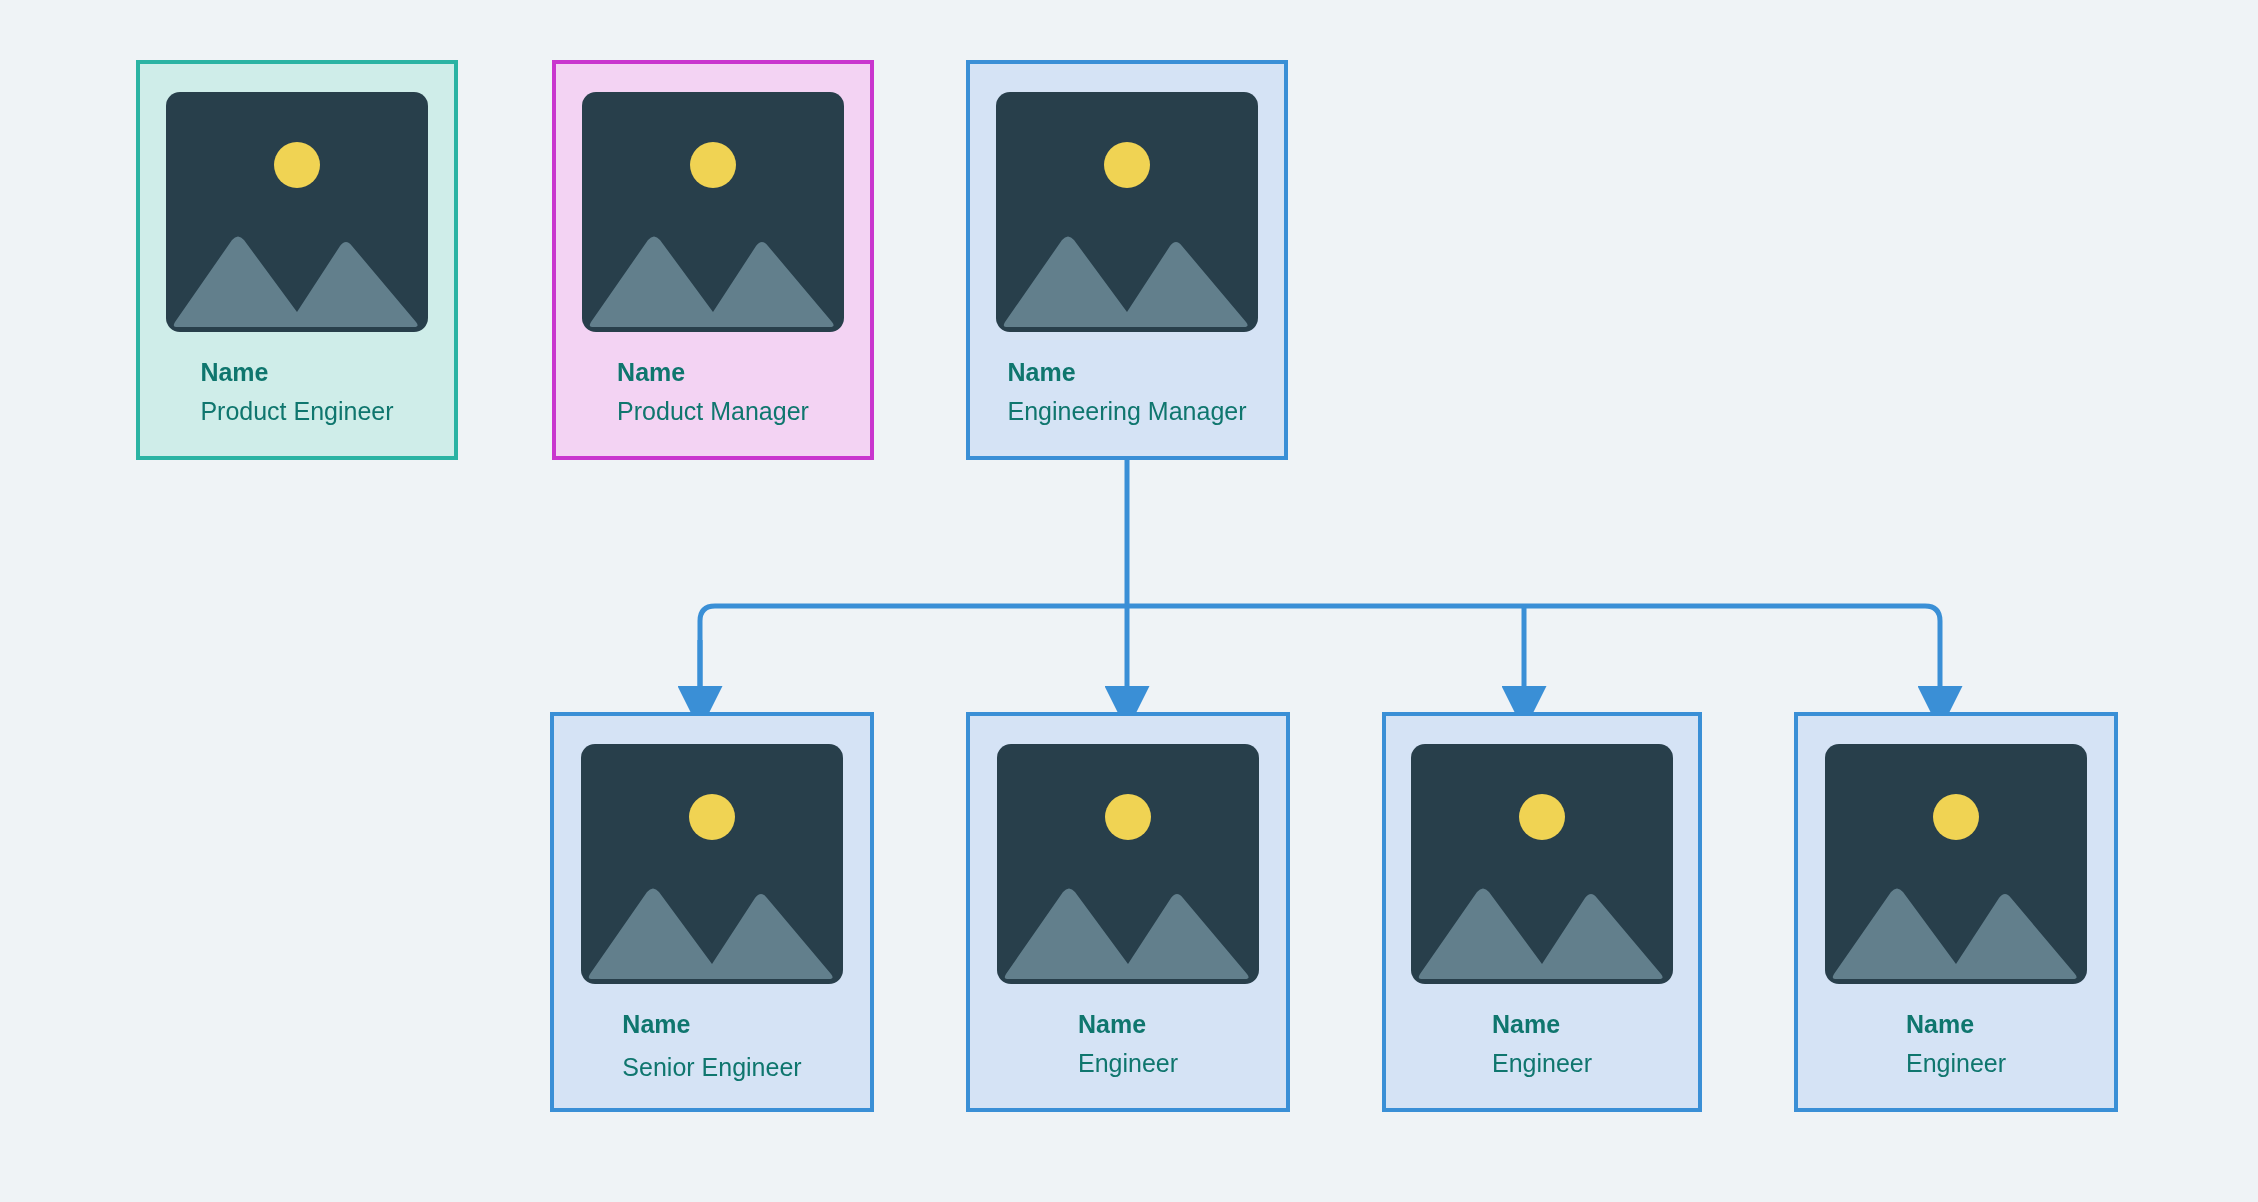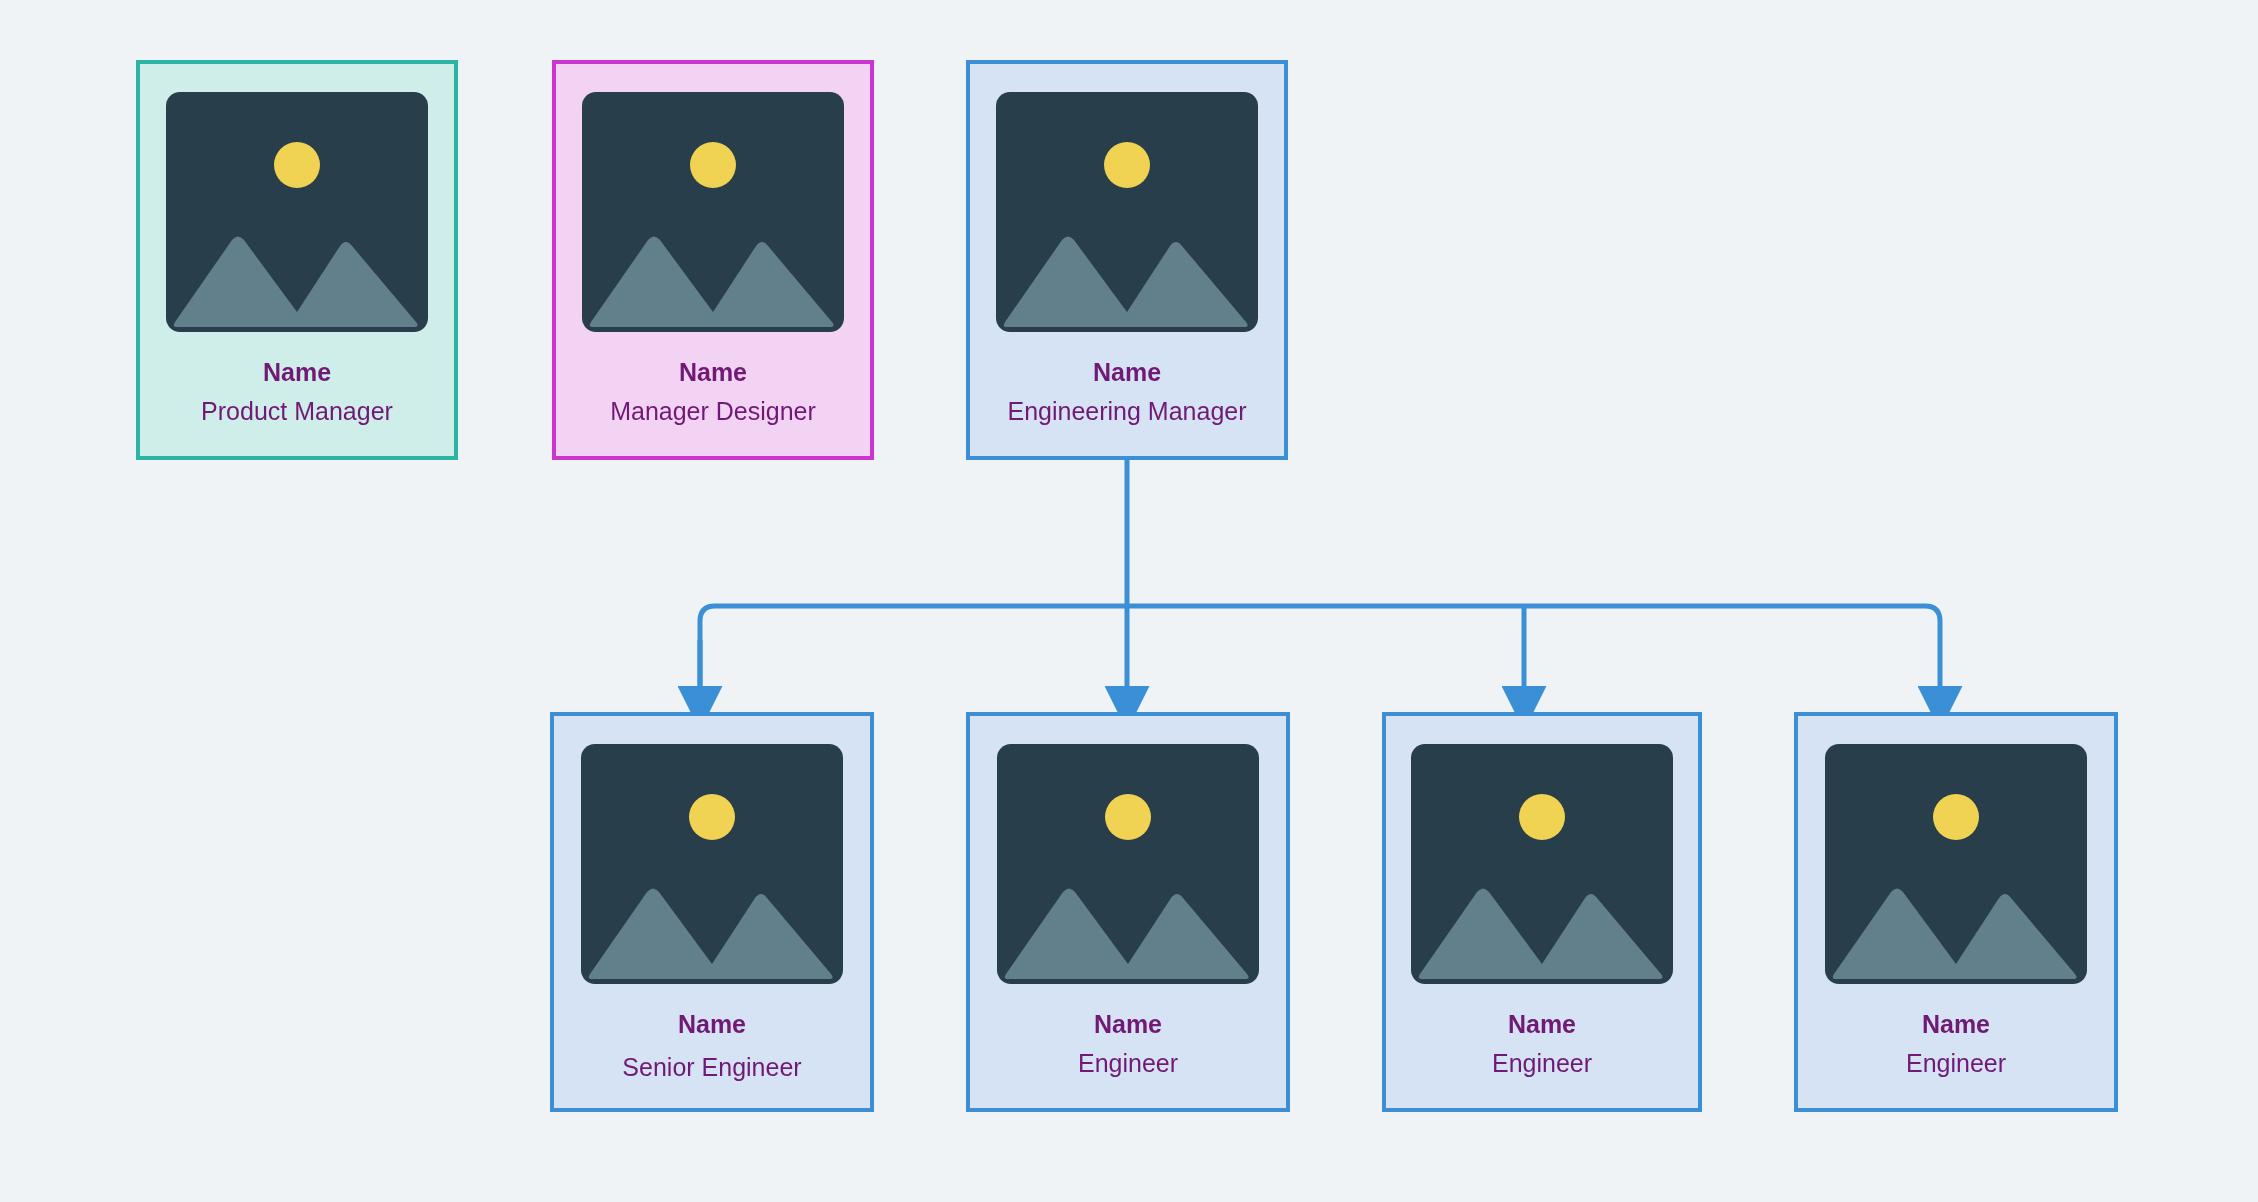--- a/index.html
+++ b/index.html
@@ -51,22 +51,21 @@
     border-radius: 50%;
     background: #F0D353;
   }
   .mountains {
     position: absolute;
     left: 0;
     bottom: 0;
     width: 100%;
   }
   .card-text {
-    text-align: center;
-    color: #701a75;
+    color: #0f766e;
     line-height: 1.0;
   }
   .card-name {
     font-weight: bold;
     display: block;
   }
   .card-role {
     font-weight: normal;
     display: block;
   }
@@ -96,35 +95,35 @@
   <div class="card" style="left:136px; top:60px; width:322px; height:400px;
               background:#CFEDE9; border:4px solid #2BB3A3; padding-top:28px;">
     <div class="card-photo" style="width:262px; height:240px;">
       <div class="sun" style="width:46px; height:46px; left:108px; top:50px;"></div>
       <svg class="mountains" viewBox="0 0 262 120" preserveAspectRatio="none" style="height:120px;">
         <path d="M10,115 Q6,115 9,110 L66,28 Q72,21 78,28 L131,100 L174,34 Q180,26 186,34 L250,110 Q254,115 248,115 Z" fill="#627F8C"></path>
       </svg>
     </div>
     <div class="card-text" style="margin-top:28px;">
       <span class="card-name" style="font-size:25px;">Name</span>
-      <span class="card-role" style="font-size:25px; margin-top:14px;">Product Manager</span>
+      <span class="card-role" style="font-size:25px; margin-top:14px;">Product Engineer</span>
     </div>
   </div>
 
   <div class="card" style="left:552px; top:60px; width:322px; height:400px;
               background:#F3D3F3; border:4px solid #C935CE; padding-top:28px;">
     <div class="card-photo" style="width:262px; height:240px;">
       <div class="sun" style="width:46px; height:46px; left:108px; top:50px;"></div>
       <svg class="mountains" viewBox="0 0 262 120" preserveAspectRatio="none" style="height:120px;">
         <path d="M10,115 Q6,115 9,110 L66,28 Q72,21 78,28 L131,100 L174,34 Q180,26 186,34 L250,110 Q254,115 248,115 Z" fill="#627F8C"></path>
       </svg>
     </div>
     <div class="card-text" style="margin-top:28px;">
       <span class="card-name" style="font-size:25px;">Name</span>
-      <span class="card-role" style="font-size:25px; margin-top:14px;">Manager Designer</span>
+      <span class="card-role" style="font-size:25px; margin-top:14px;">Product Manager</span>
     </div>
   </div>
 
   <div class="card" style="left:966px; top:60px; width:322px; height:400px;
               background:#D5E3F5; border:4px solid #3A8FD6; padding-top:28px;">
     <div class="card-photo" style="width:262px; height:240px;">
       <div class="sun" style="width:46px; height:46px; left:108px; top:50px;"></div>
       <svg class="mountains" viewBox="0 0 262 120" preserveAspectRatio="none" style="height:120px;">
         <path d="M10,115 Q6,115 9,110 L66,28 Q72,21 78,28 L131,100 L174,34 Q180,26 186,34 L250,110 Q254,115 248,115 Z" fill="#627F8C"></path>
       </svg>

